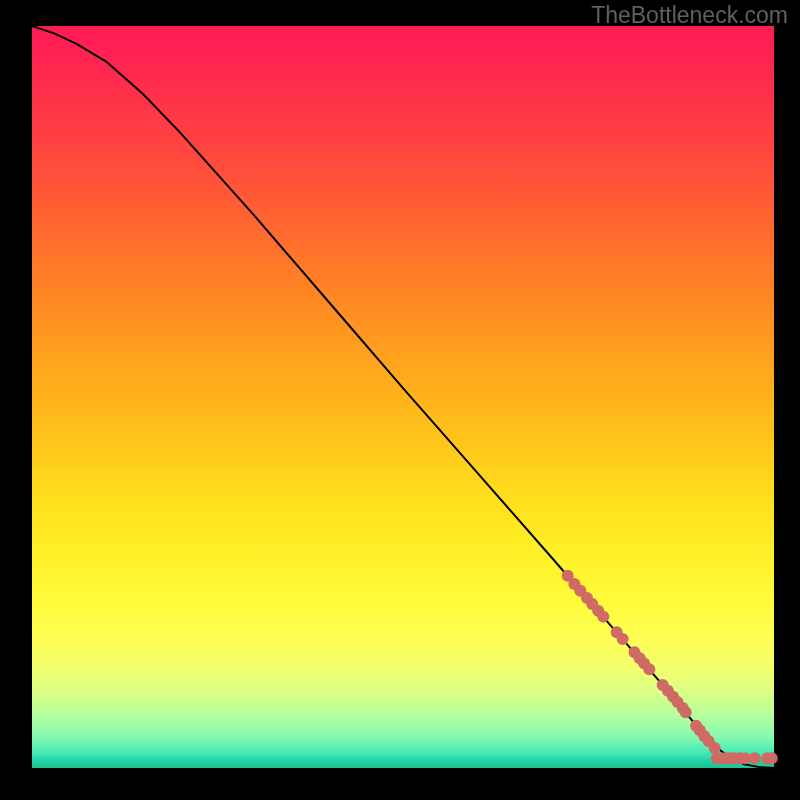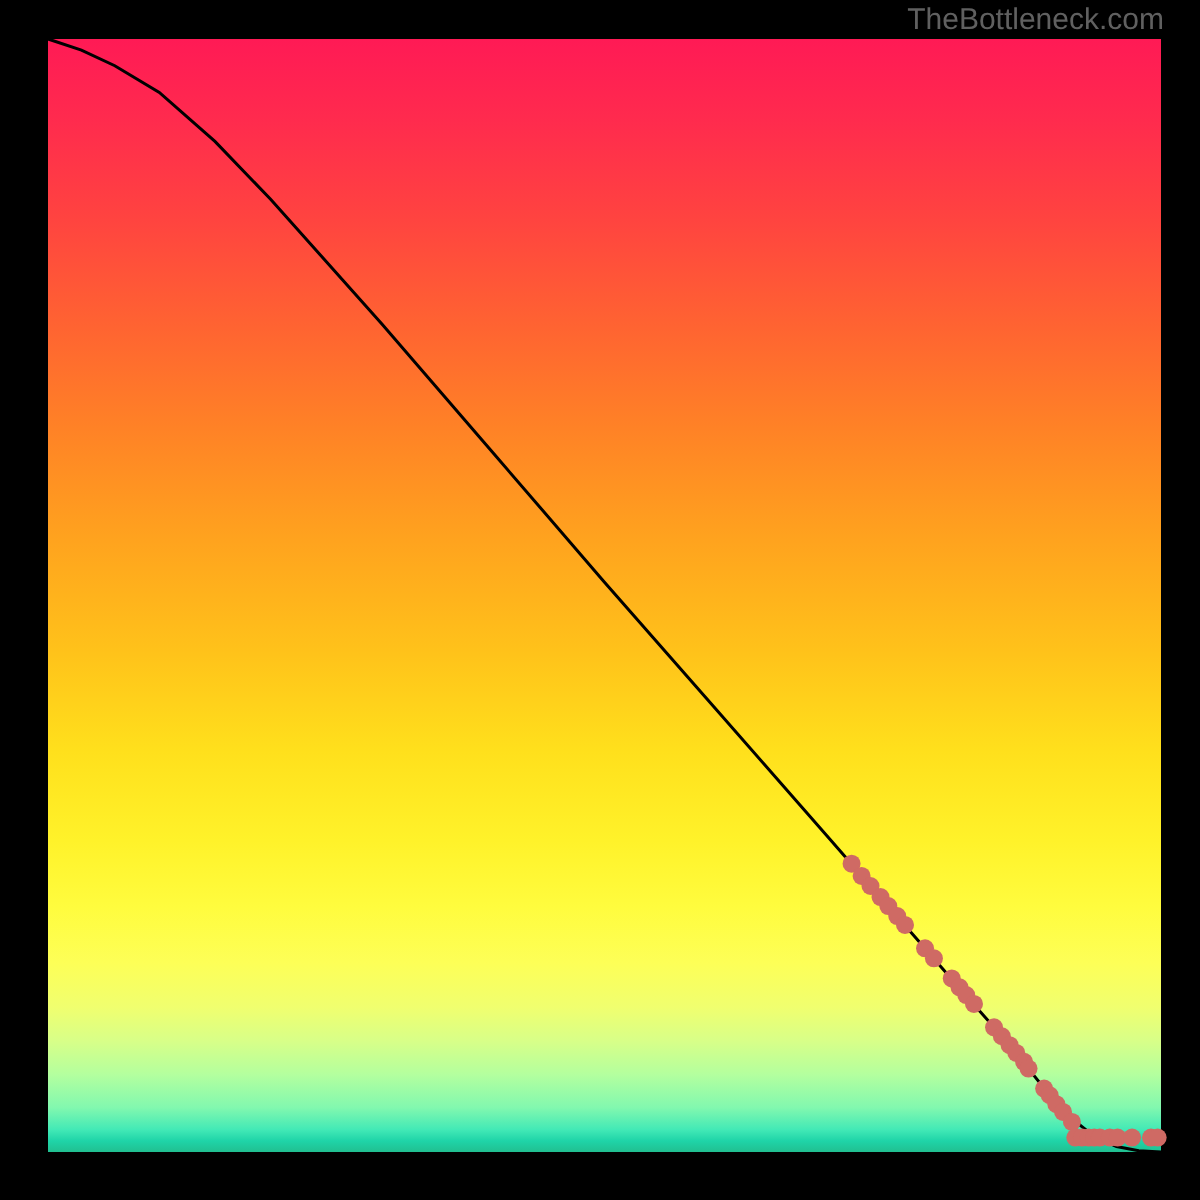--- a/index.html
+++ b/index.html
@@ -7,23 +7,23 @@
     width: 800px;
     height: 800px;
     background: #000;
     position: relative;
     font-family: Arial, Helvetica, sans-serif;
     overflow: hidden;
   }
   .attribution {
     position: absolute;
     top: 2px;
-    right: 24px;
+    right: 12px;
     color: #606060;
-    font-size: 20px;
+    font-size: 23px;
     font-weight: normal;
     letter-spacing: 0px;
     z-index: 50;
   }
   .plot-area {
     position: absolute;
     left: 32px;
     top: 26px;
     width: 742px;
     height: 742px;

